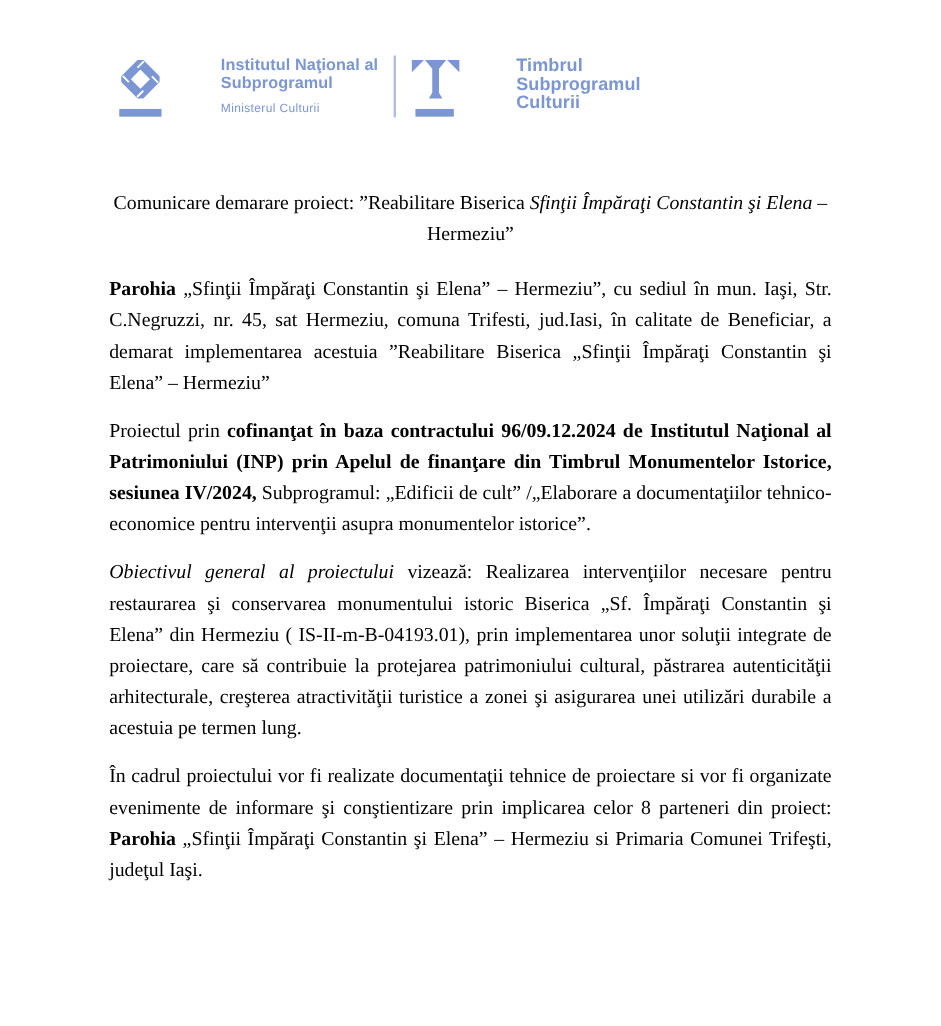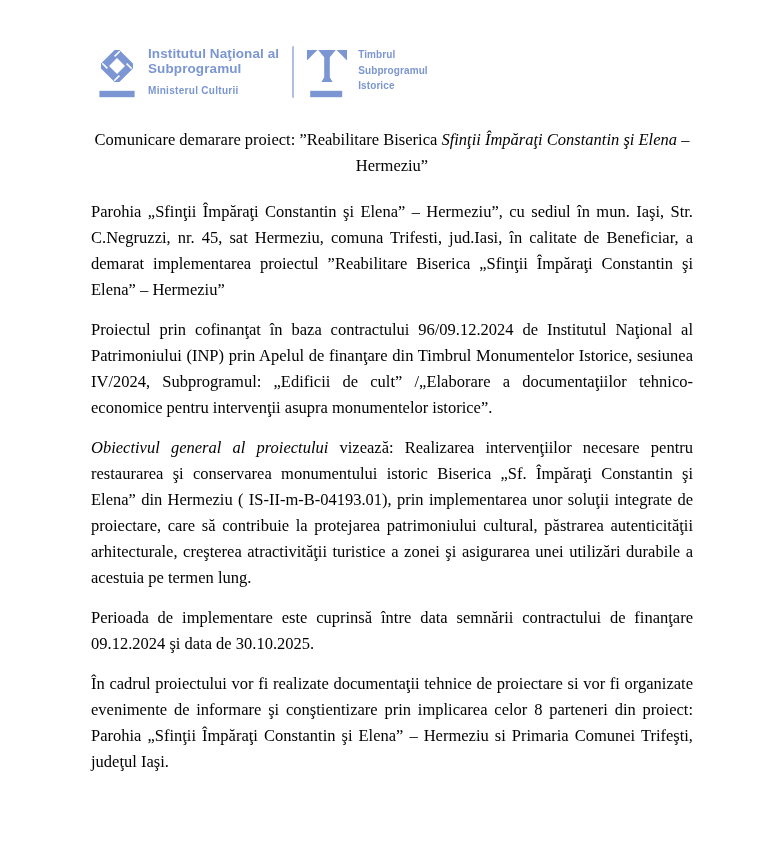--- a/index.html
+++ b/index.html
@@ -10,47 +10,47 @@
     color:#000;
     --brand:#7b96d2;
     --divider:#aebfe2;
   }
 
   
   .header {
     display:flex; align-items:flex-start;
     margin:46px 0 0 97px;
   }
-  .logo-group { display:flex; align-items:flex-start; }
+  .logo-group { display:flex; align-items:flex-start;gap:36px; }
   .mark { width:40px; height:52px; display:block; color:var(--brand); }
   .logo-text {
     margin-left:11px; height:52px;
     display:flex; flex-direction:column; justify-content:space-between;
     font-family:"Liberation Sans","DejaVu Sans",sans-serif;
     color:var(--brand);
   }
   .lg-name { font-size:13.5px; line-height:15px; font-weight:700; letter-spacing:.1px; }
-  .lg-sub  { font-size:10px;  line-height:11px; font-weight:700; letter-spacing:.3px; padding-bottom:2px; }
+  .lg-sub  { font-size:10px;  line-height:11px; font-weight:400; letter-spacing:.3px; padding-bottom:2px; }
   .tmi-text {
     justify-content:flex-start; margin-top:1px;
-    font-size:10px; line-height:15.5px; font-weight:700; letter-spacing:.1px;
+    font-size:15px; line-height:15.5px; font-weight:700; letter-spacing:.1px;
   }
   .divider {
     width:2px; height:52px; background:var(--divider);
     margin:0 13px 0 13px; border-radius:1px;
   }
 
   
   .doc {
-    width:602px; margin:28px 0 0 91px;
+    width:602px; margin:57px 0 0 91px;
     font-size:16.5px; line-height:26px;
   }
   .doc p { text-align:justify; margin-bottom:14px; }
   p.title { text-align:center; margin-bottom:20px; }
-  .b  { font-weight:normal; }
+  .b  { font-weight:bold; }
   .i  { font-style:italic; }
   .bi { font-weight:normal; font-style:italic; }
 </style>
 </head>
 <body style="background: rgb(255, 255, 255);">
 
 <div class="header">
 
   <div class="logo-group">
     <svg class="mark" viewBox="0 0 100 130" aria-hidden="true">
@@ -78,27 +78,26 @@
   <div class="logo-group">
     <svg class="mark" viewBox="0 0 100 130" aria-hidden="true">
       <path fill="currentColor" d="M0,10 L26,10 L0,36 Z"></path>
       <path fill="currentColor" d="M74,10 L100,10 L100,36 Z"></path>
       <path fill="currentColor" d="M28,10 L72,10 L57,28 L57,78 L64,90 L36,90 L43,78 L43,28 Z"></path>
       <rect fill="currentColor" x="8" y="112" width="80" height="16"></rect>
     </svg>
     <div class="logo-text tmi-text">
       <div>Timbrul</div>
       <div>Subprogramul</div>
-      <div>Istorice</div>
+      <div>Culturii</div>
     </div>
   </div>
 
 </div>
 
 <div class="doc">
   <p class="title"><span>Comunicare demarare proiect: ”Reabilitare Biserica </span><span class="i">Sfinţii Împăraţi Constantin şi Elena</span><span> – Hermeziu”</span></p>
-  <p><span class="b">Parohia</span><span> „Sfinţii Împăraţi Constantin şi Elena” – Hermeziu”, cu sediul în mun. Iaşi, Str. C.Negruzzi, nr. 45, sat Hermeziu, comuna Trifesti, jud.Iasi, în calitate de Beneficiar, a demarat implementarea proiectul ”Reabilitare Biserica „Sfinţii Împăraţi Constantin şi Elena” – Hermeziu”</span></p>
+  <p><span class="b">Parohia</span><span> „Sfinţii Împăraţi Constantin şi Elena” – Hermeziu”, cu sediul în mun. Iaşi, Str. C.Negruzzi, nr. 45, sat Hermeziu, comuna Trifesti, jud.Iasi, în calitate de Beneficiar, a demarat implementarea acestuia ”Reabilitare Biserica „Sfinţii Împăraţi Constantin şi Elena” – Hermeziu”</span></p>
   <p><span>Proiectul prin </span><span class="b">cofinanţat în baza contractului 96/09.12.2024 de Institutul Naţional al Patrimoniului (INP) prin Apelul de finanţare din Timbrul Monumentelor Istorice, sesiunea IV/2024,</span><span> Subprogramul: „Edificii de cult” /„Elaborare a documentaţiilor tehnico-economice pentru intervenţii asupra monumentelor istorice”.</span></p>
   <p><span class="bi">Obiectivul general al proiectului</span><span> vizează: Realizarea intervenţiilor necesare pentru restaurarea şi conservarea monumentului istoric Biserica „Sf. Împăraţi Constantin şi Elena” din Hermeziu ( IS-II-m-B-04193.01), prin implementarea unor soluţii integrate de proiectare, care să contribuie la protejarea patrimoniului cultural, păstrarea autenticităţii arhitecturale, creşterea atractivităţii turistice a zonei şi asigurarea unei utilizări durabile a acestuia pe termen lung.</span></p>
-  <p><span>Perioada de implementare este cuprinsă între data semnării contractului de finanţare 09.12.2024 şi data de 30.10.2025.</span></p>
   <p><span>În cadrul proiectului vor fi realizate documentaţii tehnice de proiectare si vor fi organizate evenimente de informare şi conştientizare prin implicarea celor 8 parteneri din proiect: </span><span class="b">Parohia</span><span> „Sfinţii Împăraţi Constantin şi Elena” – Hermeziu si Primaria Comunei Trifeşti, judeţul Iaşi.</span></p>
 
 </div>
 
 </body></html>

